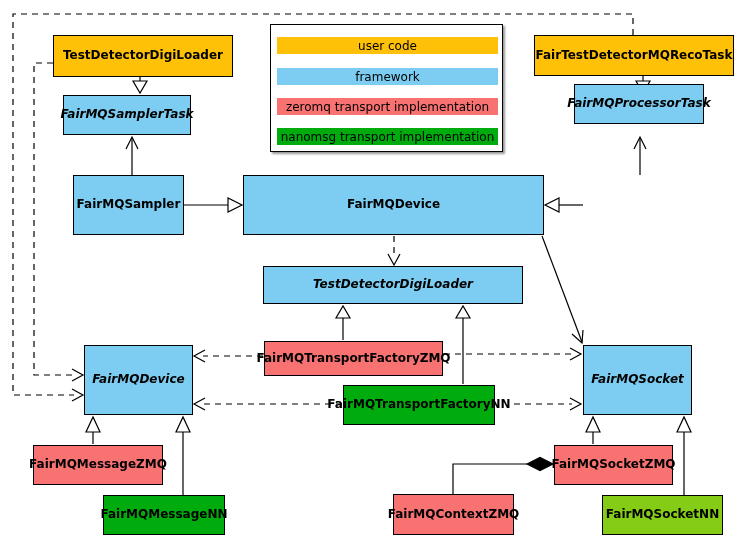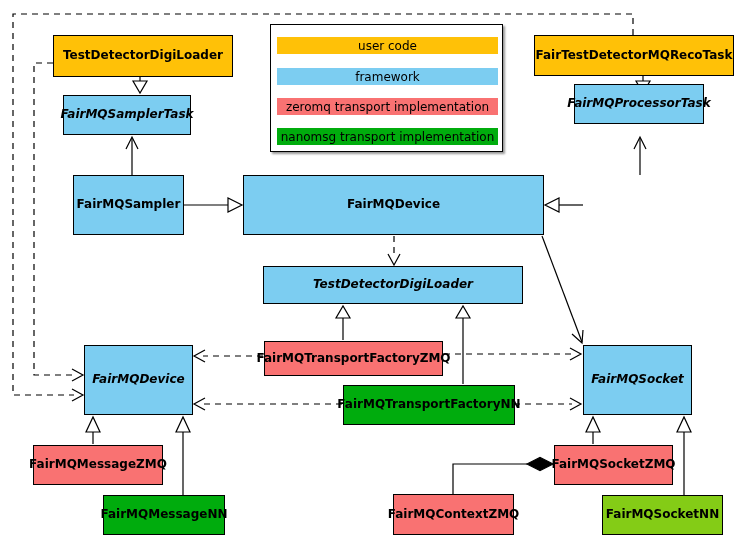--- a/index.html
+++ b/index.html
@@ -175,21 +175,21 @@
 
 
   <div class="node italic" style="left: 263px; top: 266px; width: 260px; height: 38px; background: rgb(124, 205, 241);">
     <span>TestDetectorDigiLoader</span>
   </div>
 
   <div class="node" style="left: 264px; top: 341px; width: 179px; height: 35px; background: rgb(249, 114, 114);">
     <span>FairMQTransportFactoryZMQ</span>
   </div>
 
-  <div class="node" style="left: 343px; top: 385px; width: 172px; height: 40px; background: rgb(0, 172, 13);">
+  <div class="node" style="left: 343px; top: 385px; width: 152px; height: 40px; background: rgb(0, 172, 13);">
     <span>FairMQTransportFactoryNN</span>
   </div>
 
   <div class="node italic" style="left: 84px; top: 345px; width: 109px; height: 70px; background: rgb(124, 205, 241);">
     <span>FairMQDevice</span>
   </div>
 
   <div class="node italic" style="left: 583px; top: 345px; width: 109px; height: 70px; background: rgb(124, 205, 241);">
     <span>FairMQSocket</span>
   </div>

